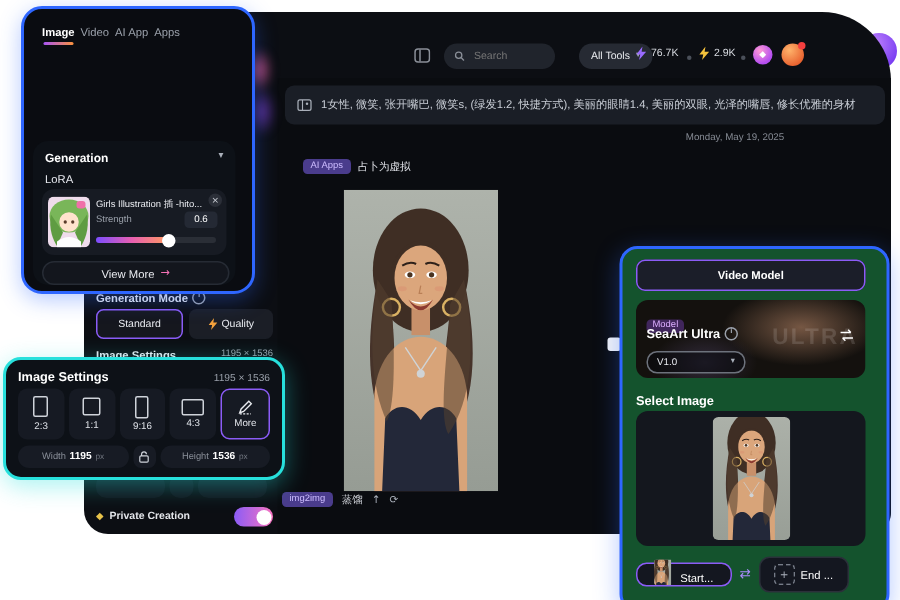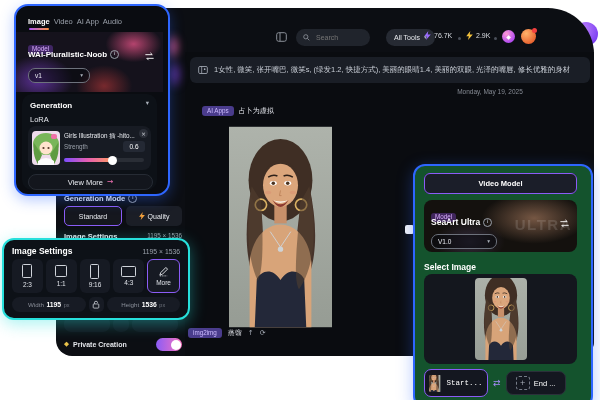--- a/index.html
+++ b/index.html
@@ -117,22 +117,22 @@
   .vtab.on{background:#1b1e29;border:1px solid #8b5cf6;color:#fff;font-weight:bold;}
   .vmodel{position:absolute;left:9px;top:34px;width:153px;height:52px;border-radius:8px;overflow:hidden;
      background:radial-gradient(70px 34px at 72% 35%,rgba(150,110,85,.75),transparent 75%),
                 radial-gradient(50px 30px at 30% 80%,rgba(70,60,90,.6),transparent 70%),#14110e;}
   .wm{position:absolute;right:5px;top:16px;font-size:15px;font-weight:900;letter-spacing:1.5px;color:rgba(255,255,255,.13);}
   .selimg{position:absolute;left:9px;top:96px;font-size:8.5px;font-weight:bold;color:#fff;}
   .thumbbox{position:absolute;left:9px;top:108px;width:153px;height:90px;background:#14171e;border-radius:8px;
             display:flex;align-items:center;justify-content:center;}
   .bigthumb{width:52px;height:82px;border-radius:4px;overflow:hidden;}
   .vbottom{position:absolute;left:9px;top:204px;width:153px;height:26px;display:flex;align-items:center;gap:5px;}
-  .startbtn{width:64px;height:28px;background:#141720;border:1.5px solid #8b5cf6;border-radius:7px;display:flex;
-            align-items:center;justify-content:center;gap:4px;box-sizing:border-box;font-family:Liberation Mono, monospace;}
+  .startbtn{width:64px;height:16px;background:#141720;border:1.5px solid #8b5cf6;border-radius:7px;display:flex;
+            align-items:flex-end;justify-content:center;gap:4px;box-sizing:border-box;}
   .minithumb{width:13px;height:17px;border-radius:2px;overflow:hidden;}
   .btnlabel{font-size:7.5px;color:#fff;}
   .swapmid{color:#a78bfa;font-size:9px;}
   .endbtn{width:60px;height:24px;background:#141720;border:1px solid #2b303a;border-radius:7px;display:flex;
           align-items:center;justify-content:center;gap:4px;box-sizing:border-box;}
   .dashbox{width:12px;height:12px;border:1px dashed #767c88;border-radius:3px;display:flex;align-items:center;
            justify-content:center;font-size:7px;color:#aab0ba;}
   .blob{position:absolute;left:574px;top:22px;width:24px;height:24px;border-radius:50%;z-index:0;
         background:radial-gradient(circle at 35% 30%,#c084fc,#7b3ff2 75%);}
   .smudge{position:absolute;left:166px;top:28px;width:18px;height:62px;z-index:2;filter:blur(3px);
@@ -296,37 +296,21 @@
     <div class="toggle">
         <div class="knob"></div>
       </div>
   </div>
 
   <div class="panelA">
     <div class="navrow">
       <span class="navtab on">Image</span>
       <span class="navtab">Video</span>
       <span class="navtab">AI App</span>
-      <span class="navtab">Audio</span>
-    </div>
-    <div class="modelarea">
-      <div class="abs" style="left:12px;top:5px"><span class="mbadge">Model</span></div>
-      <div class="abs mname" style="left:12px;top:18px">
-        <span>WAI-Pluralistic-Noob</span>
-        <span class="infoc ic">i</span>
-      </div>
-      <div class="abs" style="right:8px;top:19px">
-        <svg width="11" height="11" viewBox="0 0 12 12">
-            <path d="M1.5,4 H9 M9,4 L7,2 M10.5,8 H3 M3,8 L5,10" stroke="#fff" stroke-width="1" fill="none"></path>
-          </svg>
-      </div>
-      <div class="abs verpill" style="left:12px;top:36px;width:48px">
-        <span>v1</span>
-        <span class="ic" style="font-size:5.5px;color:#aab0ba">▾</span>
-      </div>
+      <span class="navtab">Apps</span>
     </div>
     <div class="addcard">
       <span class="addtitle">Generation</span>
       <span class="abs ic" style="right:8px;top:6px;font-size:6.5px;color:#aab0ba">▾</span>
       <span class="lorah">LoRA</span>
       <div class="loracard">
         <div class="lthumb">
           <svg width="28" height="34" viewBox="0 0 28 34">
               <use href="#lora-sym"></use>
             </svg>

